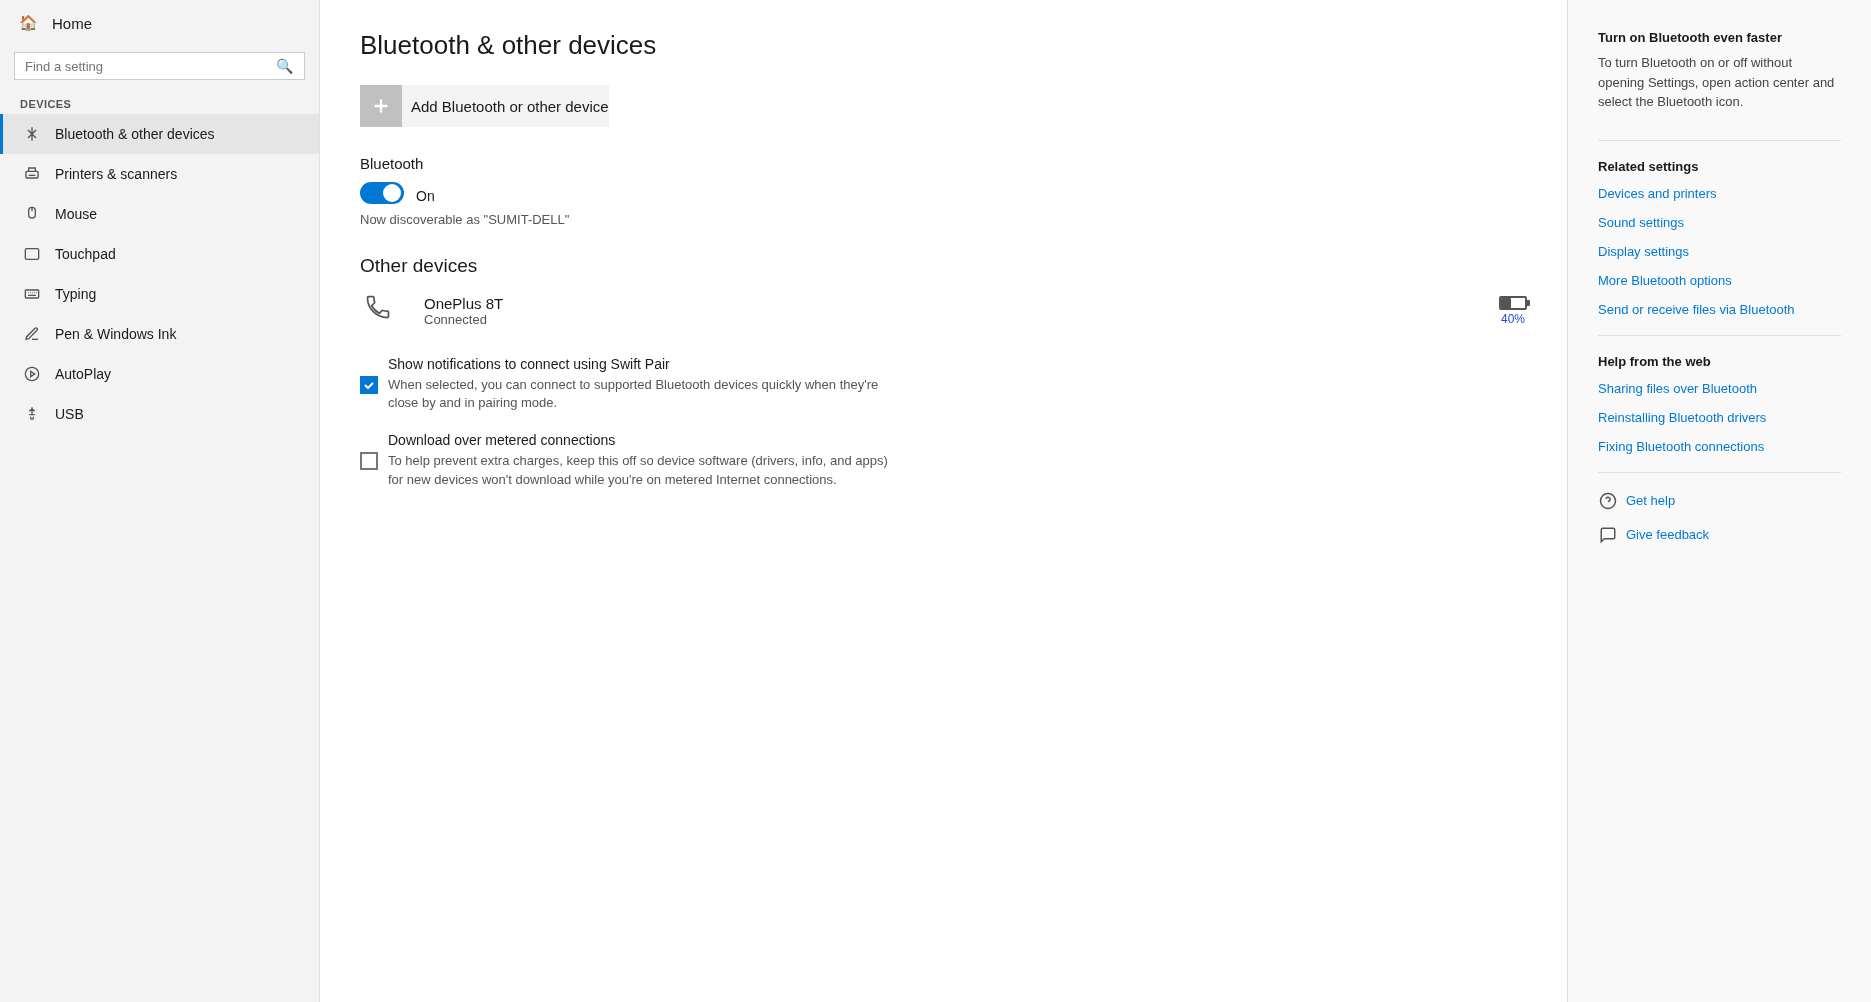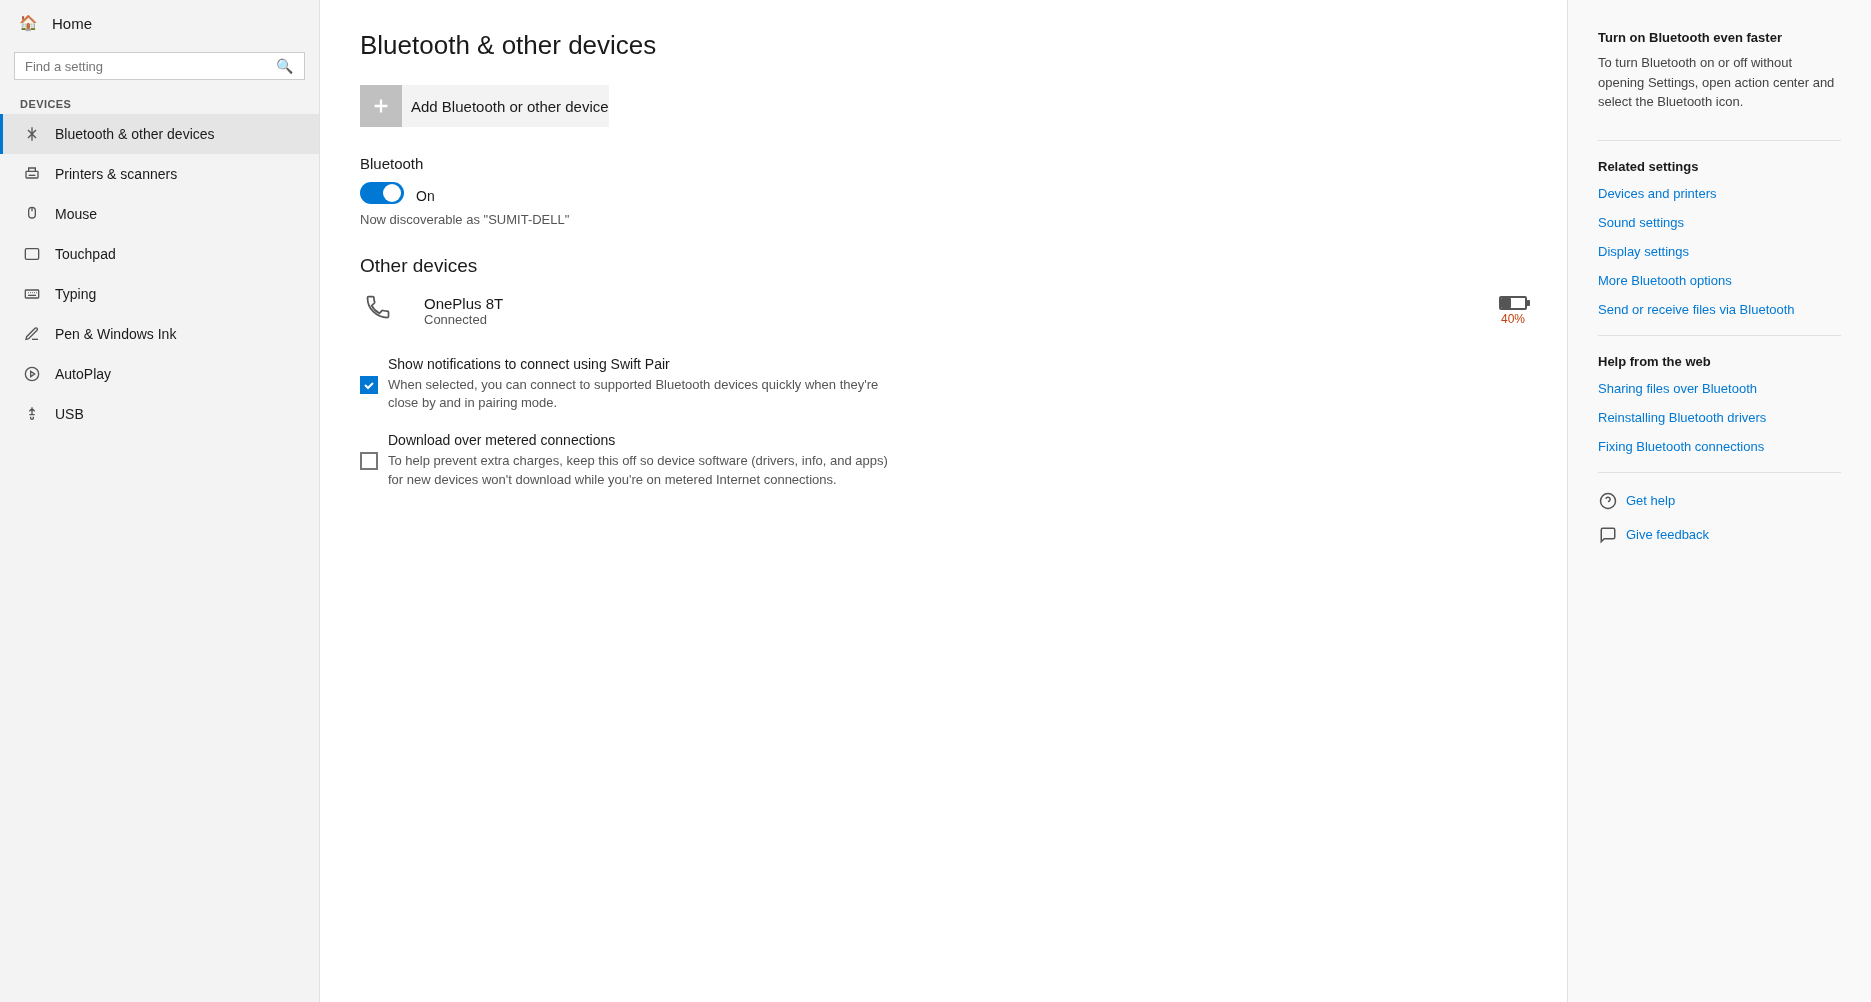--- a/index.html
+++ b/index.html
@@ -180,21 +180,21 @@
       text-align: center;
     }
     .device-info { flex: 1; }
     .device-name { font-size: 15px; color: #1a1a1a; }
     .device-status { font-size: 13px; color: #555; }
     .device-battery {
       display: flex;
       flex-direction: column;
       align-items: center;
       font-size: 12px;
-      color: #c2410c;
+      color: #1d4ed8;
       gap: 2px;
     }
     .battery-icon {
       width: 28px;
       height: 14px;
       border: 2px solid #555;
       border-radius: 2px;
       position: relative;
       display: flex;
       align-items: center;

